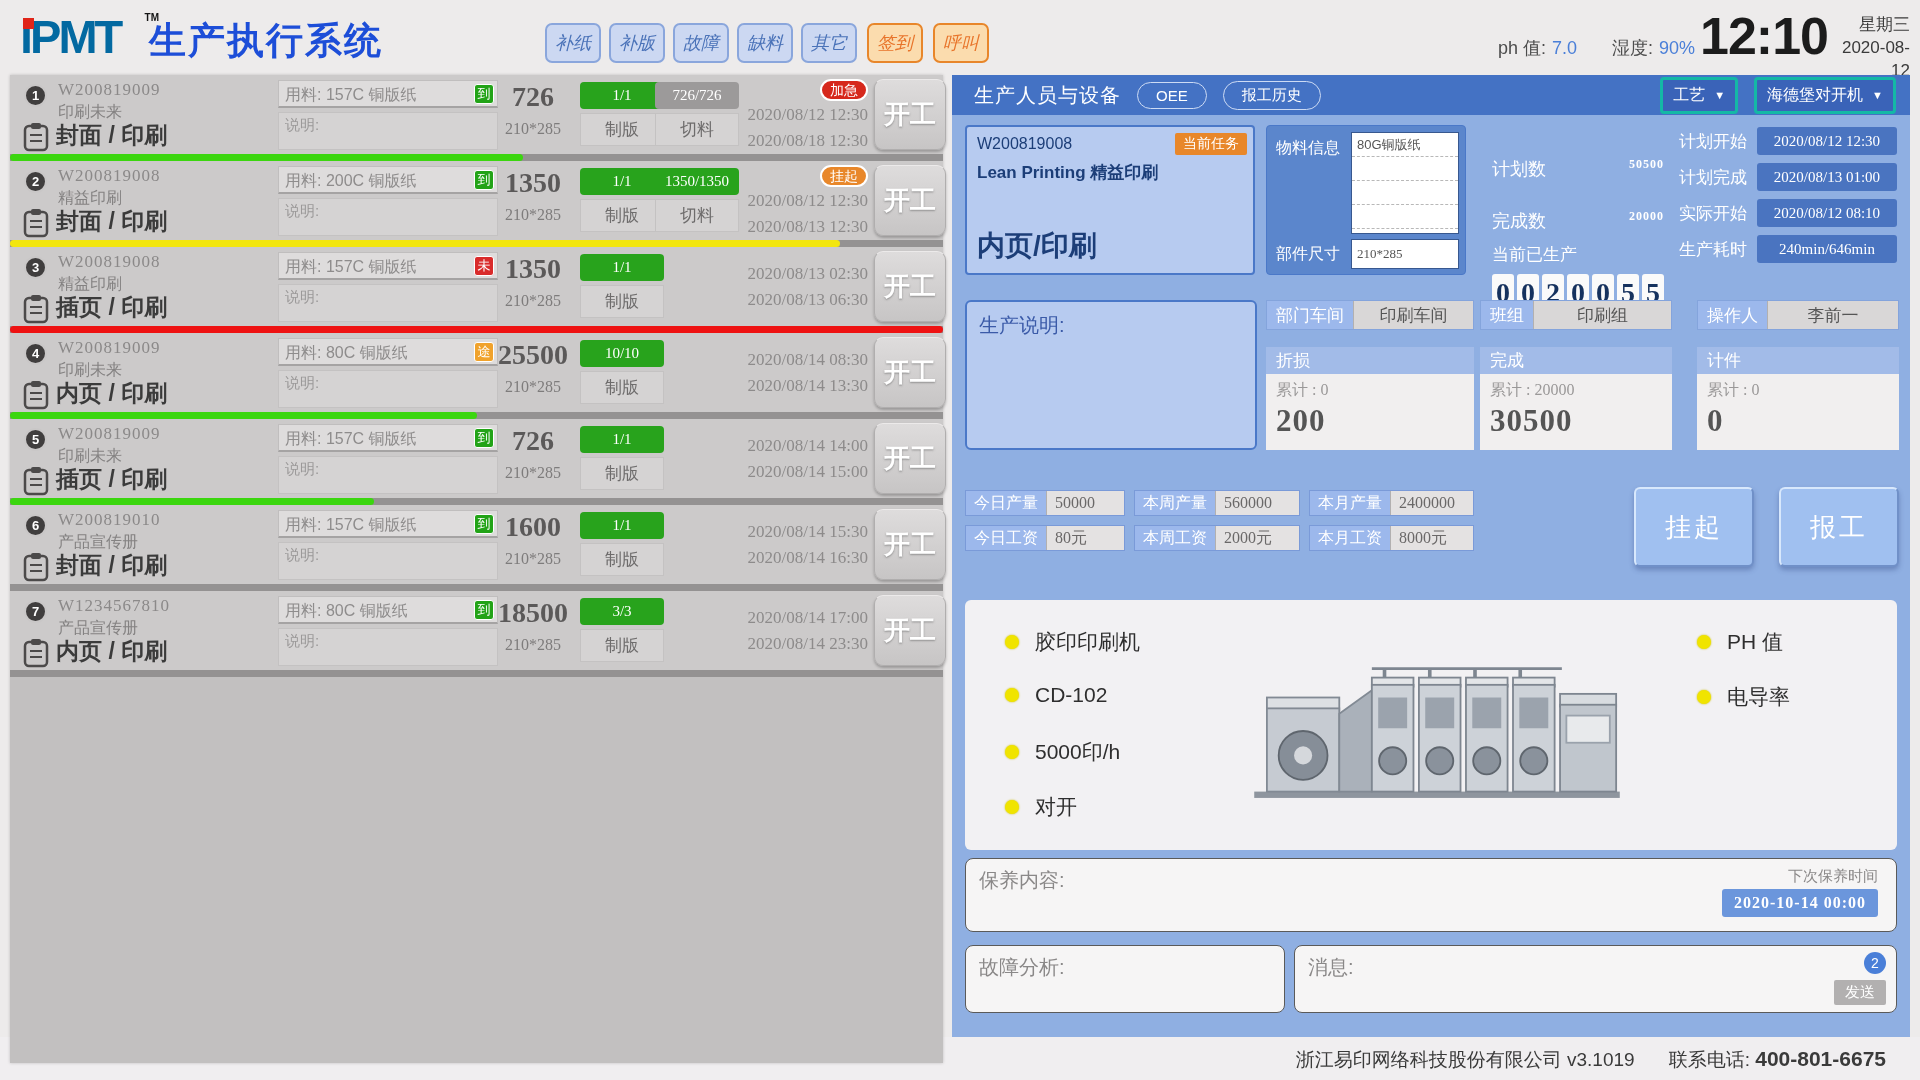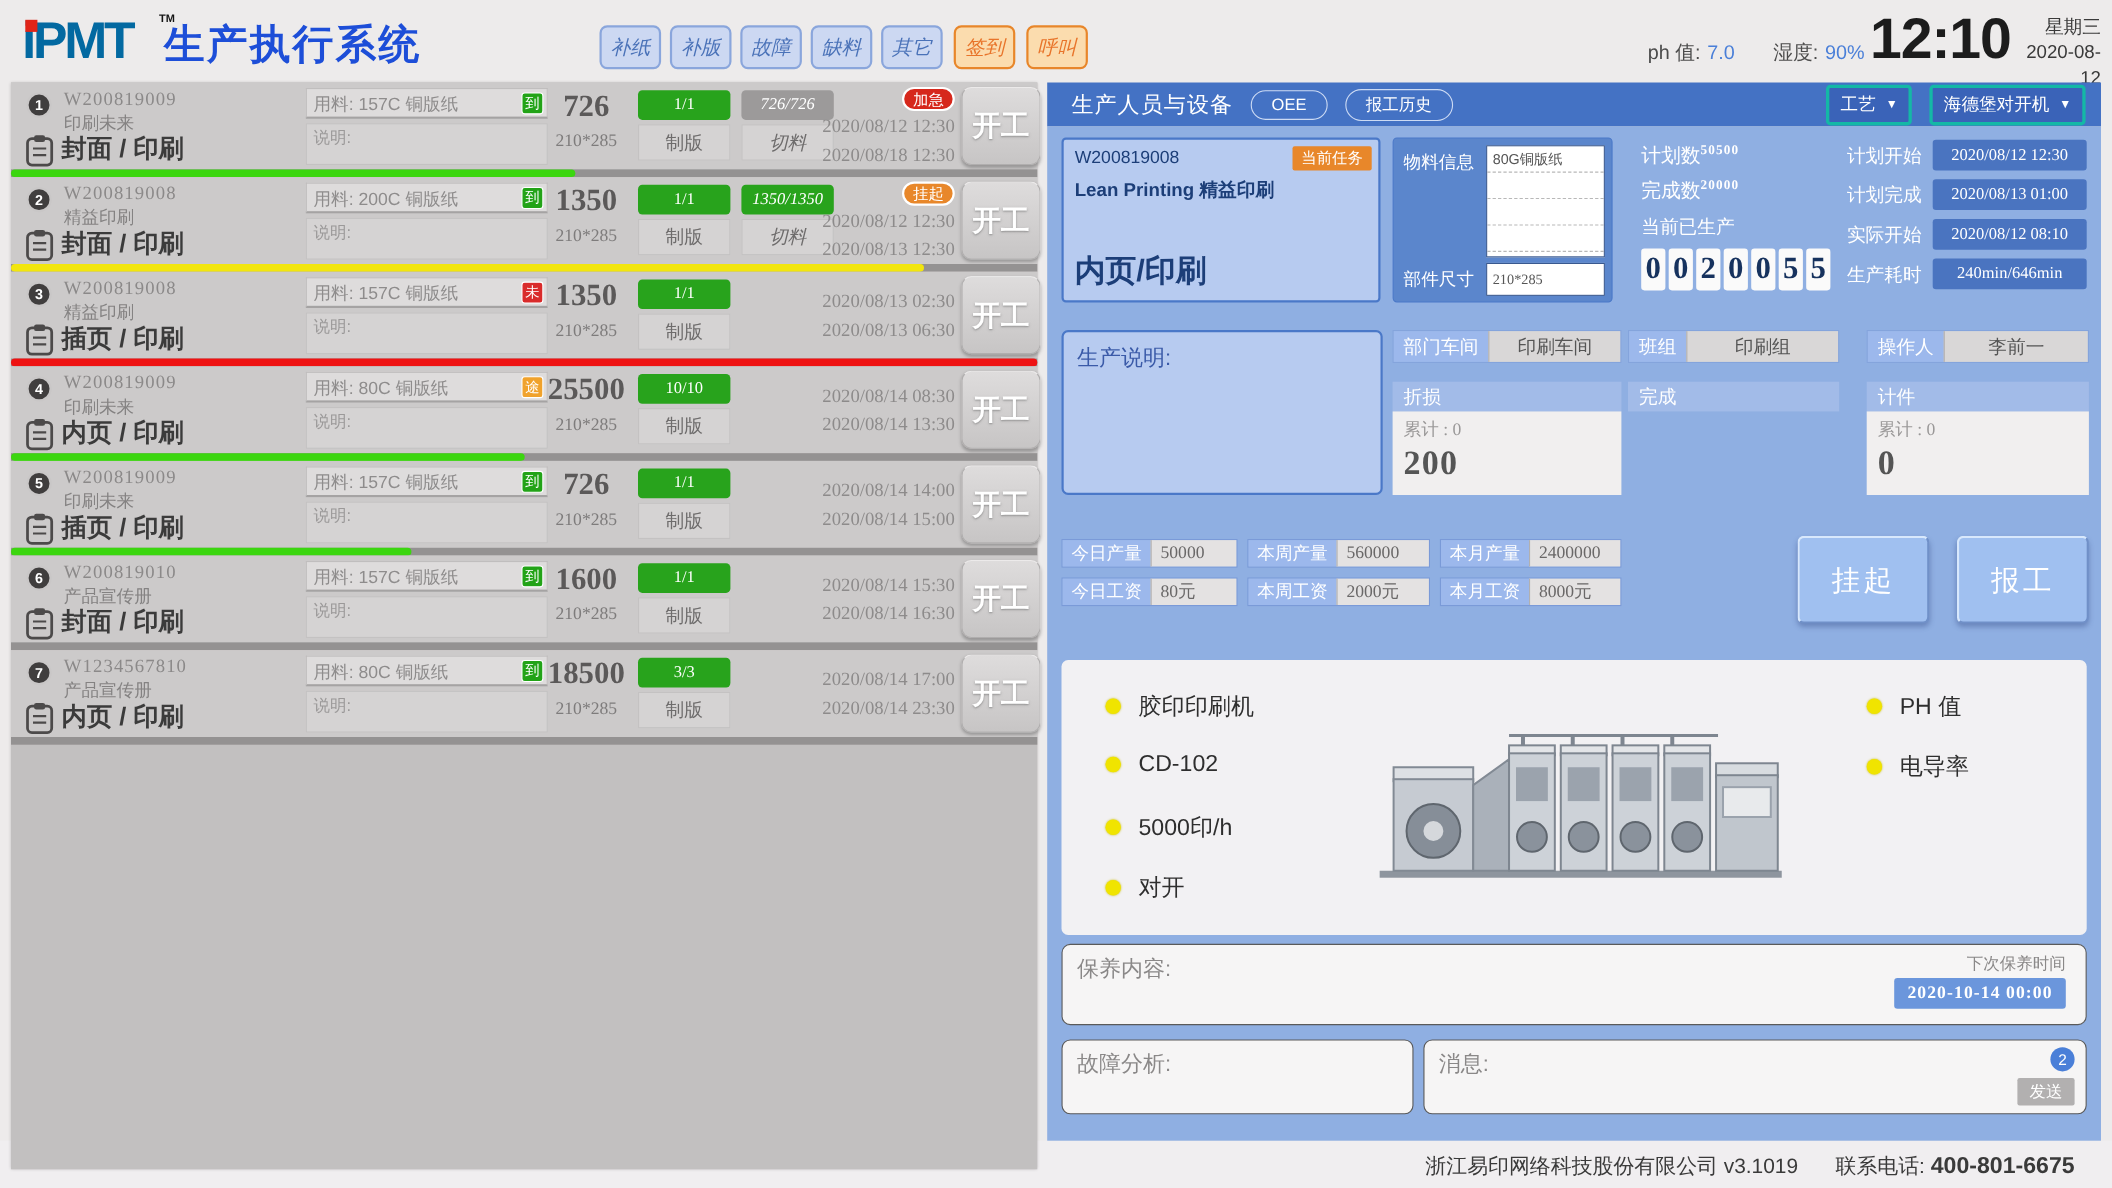--- a/index.html
+++ b/index.html
@@ -38,21 +38,21 @@
   .t-stage { position:absolute; left:46px; top:45px; font-size:23px; font-weight:bold; color:#3b3b3b; }
   .t-matbox { position:absolute; left:268px; top:5px; width:220px; height:28px; background:#dedcdc; border:1px solid #c0bebe; border-bottom:2px solid #a5a3a3; color:#8e8c8c; font-size:16px; padding:4px 6px; }
   .t-matbadge { position:absolute; right:3px; top:3px; width:20px; height:20px; border-radius:3px; border:1px solid #fff; color:#fff; font-size:13px; display:flex; align-items:center; justify-content:center; }
   .t-matbadge.green { background:#22a317; }
   .t-matbadge.red { background:#d92b2b; }
   .t-matbadge.orange { background:#f0a22c; }
   .t-notebox { position:absolute; left:268px; top:37px; width:220px; height:38px; background:#d5d3d3; border:1px solid #c4c2c2; color:#9b9999; font-size:15px; padding:3px 6px; }
   .t-qty { position:absolute; left:484px; top:6px; width:78px; text-align:center; font-size:28px; font-weight:bold; color:#5b5959; }
   .t-size { position:absolute; left:484px; top:45px; width:78px; text-align:center; font-size:16px; color:#7e7c7c; }
   .t-step { position:absolute; top:7px; width:84px; }
-  .t-step.s0 { left:570px; } .t-step.s1 { left:664px;font-style:italic; }
+  .t-step.s0 { left:570px; } .t-step.s1 { left:645px; }
   .t-step-badge { height:27px; border-radius:4px; color:#fff; font-size:15px; display:flex; align-items:center; justify-content:center; }
   .t-step-badge.green { background:#28a31c; } .t-step-badge.gray { background:#9c9a9a; }
   .t-step-label { margin-top:4px; height:33px; background:#d5d3d3; border:1px solid #c4c2c2; color:#6e6c6c; font-size:17px; display:flex; align-items:center; justify-content:center; }
   .t-dates { position:absolute; left:690px; top:0; width:168px; height:79px; display:flex; flex-direction:column; justify-content:center; align-items:flex-end; gap:6px; font-size:17px; color:#8d8b8b; }
   .t-pill { border-radius:11px; border:2px solid #fff; color:#fff; font-size:14px; padding:0 8px; line-height:18px; margin-bottom:-2px; }
   .t-pill.red { background:#d6281c; } .t-pill.orange { background:#e8872a; }
   .t-action { position:absolute; left:864px; top:4px; width:72px; height:71px; background:linear-gradient(#dedcdc,#c7c5c5); border:1px solid #b0aeae; border-top-color:#eceaea; border-radius:9px; color:#fff; font-size:26px; font-weight:bold; display:flex; align-items:center; justify-content:center; text-shadow:0 1px 2px rgba(110,110,110,.7); box-shadow:0 2px 3px rgba(0,0,0,.25); cursor:pointer; }
 
   
   .right-panel { position:absolute; left:952px; top:75px; width:958px; height:962px; z-index:2; }
@@ -69,21 +69,21 @@
   .ct-badge { position:absolute; right:6px; top:6px; background:#e8872a; color:#fff; font-size:14px; padding:2px 8px; border-radius:2px; }
   .ct-name { margin-top:8px; font-size:17px; font-weight:bold; color:#1c3e78; }
   .ct-stage { position:absolute; left:10px; top:100px; font-size:28px; font-weight:bold; color:#1c3e78; }
   .mat-card { position:absolute; left:314px; top:10px; width:200px; height:150px; background:#5b86cc; border:1px solid #4a78c8; border-radius:4px; }
   .mat-label { position:absolute; left:9px; top:12px; color:#fff; font-size:16px; }
   .mat-size-label { position:absolute; left:9px; top:118px; color:#fff; font-size:16px; }
   .mat-list { position:absolute; left:84px; top:6px; width:108px; height:102px; background:#fff; border:1px solid #38588f; }
   .mat-item { font-size:13px; color:#555; padding:3px 5px; border-bottom:1px dashed #b8b8b8; height:24px; }
   .mat-sizebox { position:absolute; left:84px; top:113px; width:108px; height:30px; background:#fff; border:1px solid #38588f; font-size:13px; color:#555; padding:6px 5px; }
   .plan-col { position:absolute; left:540px; top:14px; width:172px; }
-  .plan-row { display:flex; margin-bottom:8px; }
+  .plan-row { display:flex; justify-content:space-between; margin-bottom:8px;margin-top:28px; }
   .plan-row .lbl { color:#fff; font-size:18px; }
   .plan-row .val { color:#fff; font-size:12px; font-weight:bold; letter-spacing:1px; }
   .produced-label { color:#fff; font-size:17px; margin:10px 0 8px; }
   .counter { display:flex; gap:3px; }
   .digit { width:22px; height:38px; background:#fafafa; border-radius:3px; display:flex; align-items:center; justify-content:center; font-size:28px; font-weight:bold; color:#16325e; }
   .sched-col { position:absolute; left:727px; top:12px; width:218px; display:flex; flex-direction:column; gap:8px; }
   .sched-row { display:flex; align-items:center; gap:6px; }
   .sched-label { width:72px; color:#fff; font-size:17px; }
   .sched-value { flex:1; height:28px; background:#4a74c0; border-radius:3px; color:#fff; font-size:15px; display:flex; align-items:center; justify-content:center; }
 
@@ -458,20 +458,24 @@
       <div id="stat-cards">
           <div class="stat-card" style="left:314px;width:208px">
             <div class="sc-head">折损</div>
             <div class="sc-body">
               <div class="sc-cum num">累计 : 0</div>
               <div class="sc-val num">200</div>
             </div>
           </div>
           <div class="stat-card" style="left:528px;width:192px">
             <div class="sc-head">完成</div>
+            <div class="sc-body">
+              <div class="sc-cum num">累计 : 20000</div>
+              <div class="sc-val num">30500</div>
+            </div>
           </div>
           <div class="stat-card" style="left:745px;width:202px">
             <div class="sc-head">计件</div>
             <div class="sc-body">
               <div class="sc-cum num">累计 : 0</div>
               <div class="sc-val num">0</div>
             </div>
           </div>
         </div>
 

